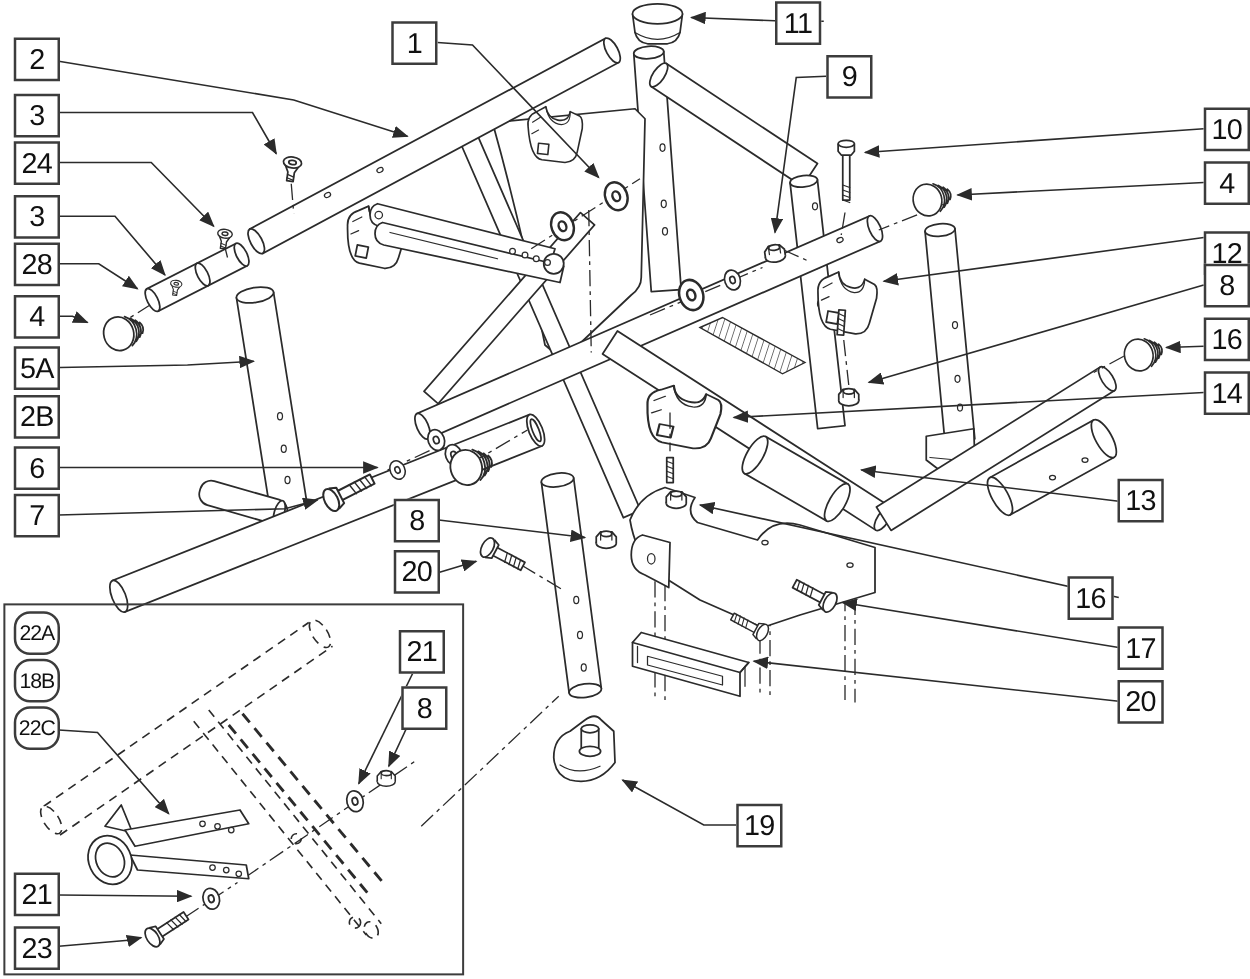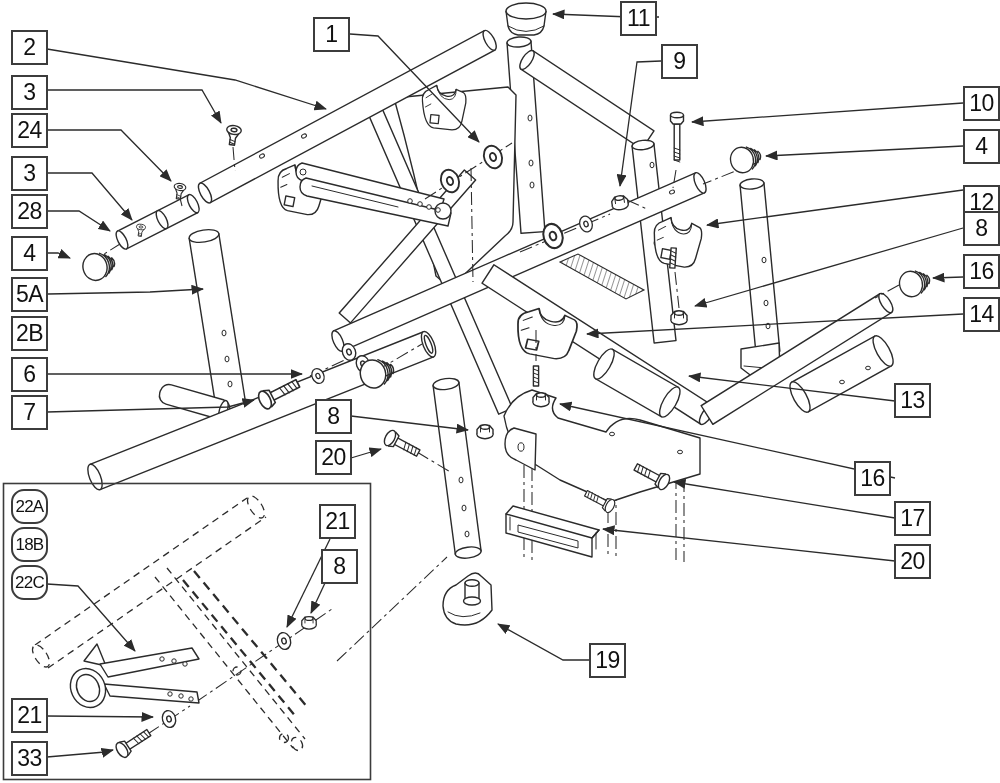--- a/index.html
+++ b/index.html
@@ -484,16 +484,16 @@
 <div class="co" style="left:319px;top:504px">
       <span>21</span>
     </div>
 <div class="co" style="left:321px;top:549px">
       <span>8</span>
     </div>
 <div class="co" style="left:11px;top:698px">
       <span>21</span>
     </div>
 <div class="co" style="left:11px;top:741px">
-      <span>33</span>
+      <span>23</span>
     </div>
 
 </div>
 
 </body></html>

